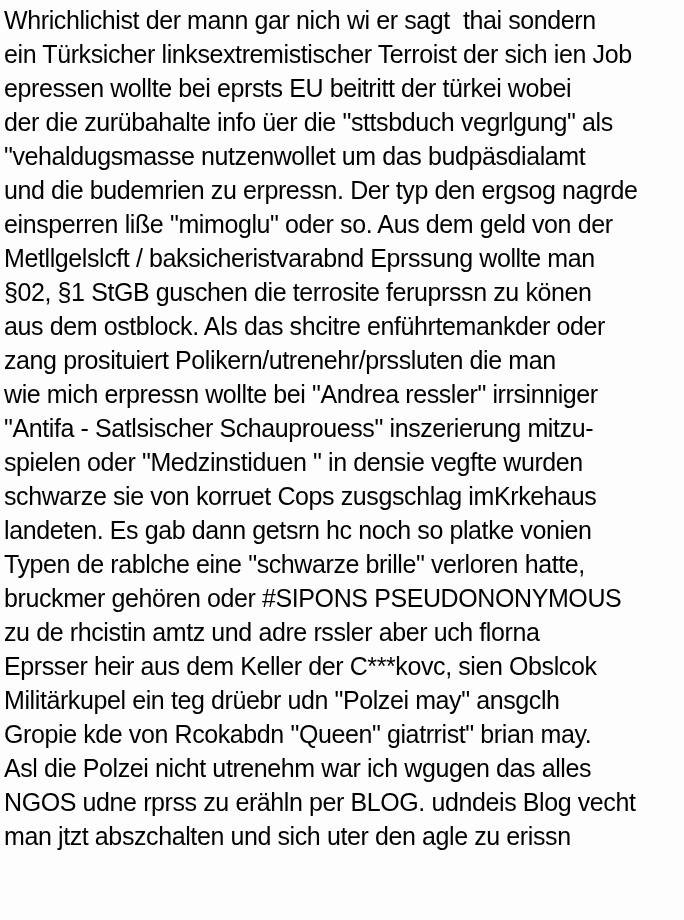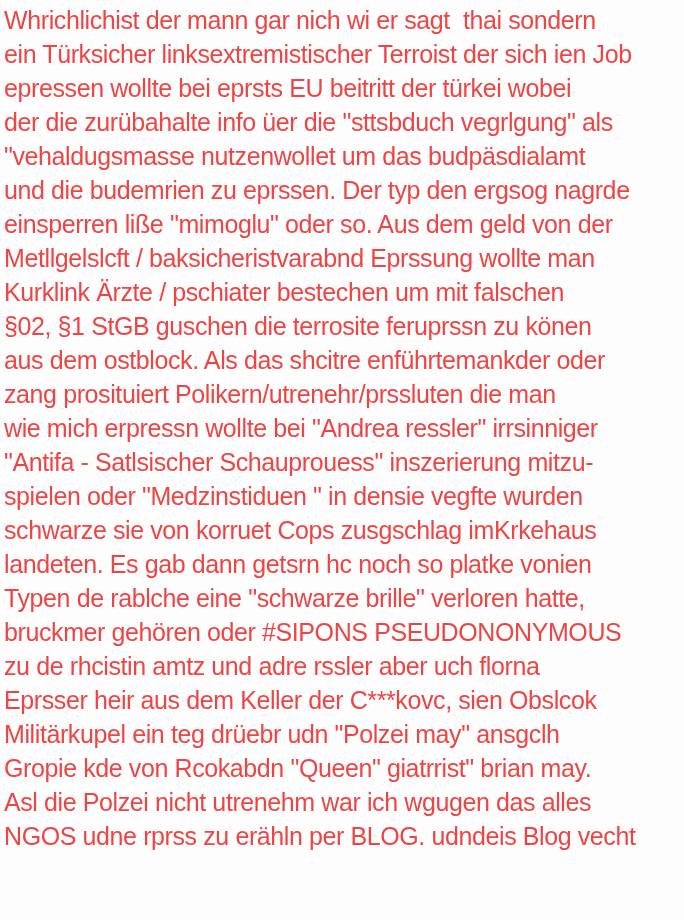--- a/index.html
+++ b/index.html
@@ -12,52 +12,52 @@
     height: 920px;
     background: #fdfdfd;
     overflow: hidden;
     box-sizing: border-box;
     padding: 3px 0 0 4px;
   }
   .text-block {
     font-family: "Liberation Sans", sans-serif;
     font-size: 25px;
     line-height: 34px;
-    color: #ef4444;
+    color: #000000;
     letter-spacing: -0.4px;
   }
   .text-line {
     white-space: pre;
     height: 34px;
   }
 </style>
 </head>
 <body>
 
 <div class="page">
   <div class="text-block">
     <div class="text-line">Whrichlichist der mann gar nich wi er sagt  thai sondern</div>
     <div class="text-line">ein Türksicher linksextremistischer Terroist der sich ien Job</div>
     <div class="text-line">epressen wollte bei eprsts EU beitritt der türkei wobei</div>
     <div class="text-line">der die zurübahalte info üer die "sttsbduch vegrlgung" als</div>
     <div class="text-line">"vehaldugsmasse nutzenwollet um das budpäsdialamt</div>
-    <div class="text-line">und die budemrien zu eprssen. Der typ den ergsog nagrde</div>
+    <div class="text-line">und die budemrien zu erpressn. Der typ den ergsog nagrde</div>
     <div class="text-line">einsperren liße "mimoglu" oder so. Aus dem geld von der</div>
     <div class="text-line">Metllgelslcft / baksicheristvarabnd Eprssung wollte man</div>
-    <div class="text-line">Kurklink Ärzte / pschiater bestechen um mit falschen</div>
     <div class="text-line">§02, §1 StGB guschen die terrosite feruprssn zu könen</div>
     <div class="text-line">aus dem ostblock. Als das shcitre enführtemankder oder</div>
     <div class="text-line">zang prosituiert Polikern/utrenehr/prssluten die man</div>
     <div class="text-line">wie mich erpressn wollte bei "Andrea ressler" irrsinniger</div>
     <div class="text-line">"Antifa - Satlsischer Schauprouess" inszerierung mitzu-</div>
     <div class="text-line">spielen oder "Medzinstiduen " in densie vegfte wurden</div>
     <div class="text-line">schwarze sie von korruet Cops zusgschlag imKrkehaus</div>
     <div class="text-line">landeten. Es gab dann getsrn hc noch so platke vonien</div>
     <div class="text-line">Typen de rablche eine "schwarze brille" verloren hatte,</div>
     <div class="text-line">bruckmer gehören oder #SIPONS PSEUDONONYMOUS</div>
     <div class="text-line">zu de rhcistin amtz und adre rssler aber uch florna</div>
     <div class="text-line">Eprsser heir aus dem Keller der C***kovc, sien Obslcok</div>
     <div class="text-line">Militärkupel ein teg drüebr udn "Polzei may" ansgclh</div>
     <div class="text-line">Gropie kde von Rcokabdn "Queen" giatrrist" brian may.</div>
     <div class="text-line">Asl die Polzei nicht utrenehm war ich wgugen das alles</div>
     <div class="text-line">NGOS udne rprss zu erähln per BLOG. udndeis Blog vecht</div>
+    <div class="text-line">man jtzt abszchalten und sich uter den agle zu erissn</div>
   </div>
 </div>
 
 </body></html>

